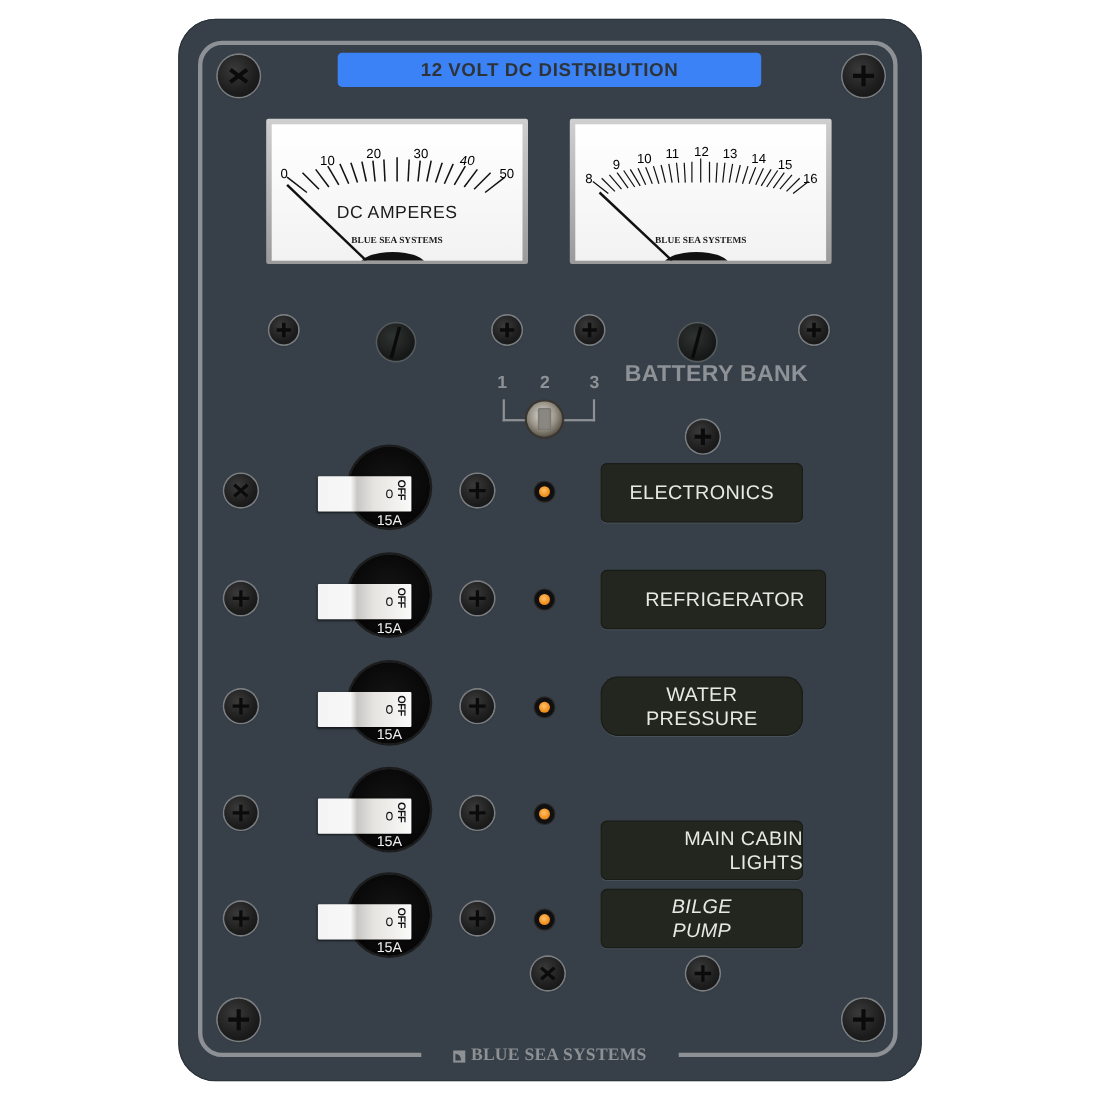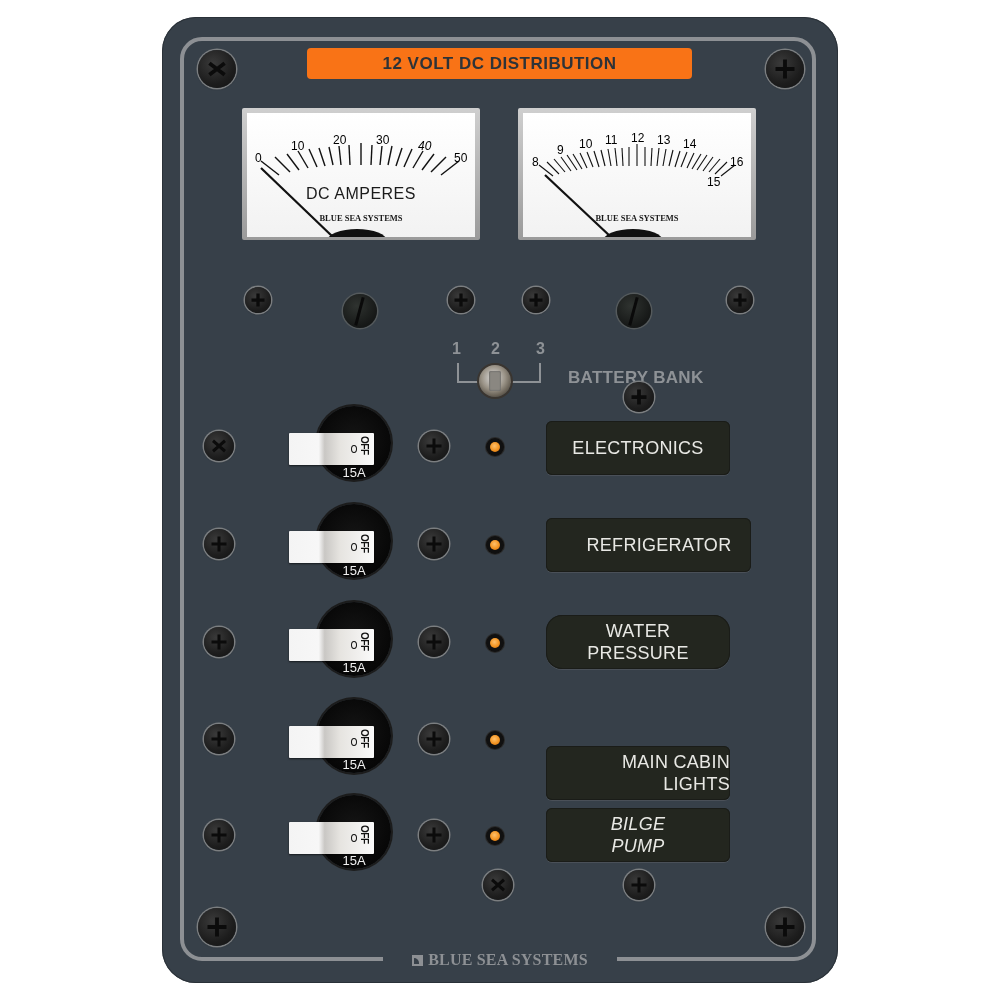--- a/index.html
+++ b/index.html
@@ -1,29 +1,29 @@
 <!DOCTYPE html>
 <html><head>
 <meta charset="utf-8">
 <style>
   html, body { margin:0; padding:0; background:#ffffff; }
   body { width:1000px; height:1000px; position:relative; overflow:hidden; font-family:"Liberation Sans", sans-serif; }
   .panel { position:absolute; left:162px; top:17px; width:676px; height:966px; background:#374049; border-radius:34px; box-shadow: inset 0 0 0 1px #2a3138; }
   .inner-border { position:absolute; left:180px; top:37px; width:636px; height:924px; border:4px solid #8d9094; border-radius:22px; box-sizing:border-box; }
-  .title-plate { position:absolute; left:307px; top:48px; width:385px; height:31px; background:#f97316; border-radius:4px; display:flex; align-items:center; justify-content:center; color:#2e3338; font-weight:bold; font-size:17px; letter-spacing:0.5px; }
+  .title-plate { position:absolute; left:307px; top:48px; width:385px; height:31px; background:#3b82f6; border-radius:4px; display:flex; align-items:center; justify-content:center; color:#2e3338; font-weight:bold; font-size:17px; letter-spacing:0.5px; }
   .screw { position:absolute; border-radius:50%; background:radial-gradient(circle at 40% 35%, #3a3a3a 0%, #1d1d1d 60%, #111 100%); box-shadow:0 0 0 1.5px #7b7e80, 0 1px 2px rgba(0,0,0,.6); }
   .screw svg { position:absolute; left:0; top:0; width:100%; height:100%; }
   .slot-screw { position:absolute; border-radius:50%; background:radial-gradient(circle at 40% 35%, #2f3330 0%, #161817 70%); box-shadow:0 0 0 1.5px #555a5c; }
   .slot-screw::after { content:""; position:absolute; left:45%; top:8%; width:10%; height:84%; background:#0a0a0a; transform:rotate(15deg); }
   .meter { position:absolute; top:108px; width:238px; height:132px; background:linear-gradient(#cfcfcf,#9a9a9a); border-radius:2px; }
   .meter-face { position:absolute; left:5px; top:5px; right:5px; bottom:3px; background:linear-gradient(180deg,#ffffff 0%, #f2f2f2 100%); overflow:hidden; }
   .meter-face svg { position:absolute; left:0; top:0; }
   .meter-label { position:absolute; left:0; right:0; top:72px; text-align:center; font-size:16px; color:#1a1a1a; letter-spacing:0.5px; }
   .meter-brand { position:absolute; left:0; right:0; top:100px; text-align:center; font-size:8.5px; font-weight:bold; color:#1a1a1a; font-family:"Liberation Serif", serif; }
-  .bb-label { position:absolute; left:568px; top:328px; color:#8e9296; font-size:17px; font-weight:bold; letter-spacing:0.3px;margin-top:40px; }
+  .bb-label { position:absolute; left:568px; top:328px; color:#8e9296; font-size:21px; font-weight:bold; letter-spacing:0.3px; }
   .bb-num { position:absolute; top:340px; color:#8e9296; font-size:16px; font-weight:bold; }
   .bb-bracket { position:absolute; left:457px; top:363px; width:84px; height:20px; border:2px solid #8e9296; border-top:none; box-sizing:border-box; }
   .selector { position:absolute; left:479px; top:365px; width:32px; height:32px; border-radius:50%; background:radial-gradient(circle at 45% 40%, #ddd 0%, #9a9387 45%, #514a3f 80%, #2b2620 100%); box-shadow:0 0 0 2px #3a3530; }
   .selector::after { content:""; position:absolute; left:10px; top:6px; width:12px; height:20px; background:#8a8781; border-radius:2px; box-shadow: inset 0 0 2px #555; }
   .breaker { position:absolute; left:317px; width:74px; height:74px; border-radius:50%; background:radial-gradient(circle at 50% 45%, #151515 0%, #050505 80%); box-shadow:0 0 0 2px #1c1c1c; }
   .toggle { position:absolute; left:289px; width:85px; height:32px; background:linear-gradient(90deg,#f4f4f4 0%, #f7f7f7 35%, #c9c7c4 42%, #e6e4e0 60%, #fafafa 100%); border-radius:1px; box-shadow:0 1px 2px rgba(0,0,0,.6); }
   .toggle-off { position:absolute; right:4px; top:3px; font-size:10px; font-weight:bold; color:#111; writing-mode:vertical-rl; letter-spacing:-0.5px; }
   .toggle-o { position:absolute; right:17px; top:12px; width:6px; height:8px; border:1.5px solid #111; border-radius:50%; box-sizing:border-box; }
   .breaker-rating { position:absolute; left:317px; width:74px; text-align:center; color:#f0f0f0; font-size:13px; }
   .led { position:absolute; left:486px; width:18px; height:18px; border-radius:50%; background:#101010; box-shadow:0 0 0 1px #2a2a2a; }
@@ -137,21 +137,21 @@
           <line x1="212" y1="52" x2="198" y2="63"></line>
       </g>
     </svg>
     <span style="position:absolute;left:9px;top:42px;font-size:12px;">8</span>
     <span style="position:absolute;left:34px;top:30px;font-size:12px;">9</span>
     <span style="position:absolute;left:56px;top:24px;font-size:12px;">10</span>
     <span style="position:absolute;left:82px;top:20px;font-size:12px;">11</span>
     <span style="position:absolute;left:108px;top:18px;font-size:12px;">12</span>
     <span style="position:absolute;left:134px;top:20px;font-size:12px;">13</span>
     <span style="position:absolute;left:160px;top:24px;font-size:12px;">14</span>
-    <span style="position:absolute;left:184px;top:30px;font-size:12px;margin-top:32px;">15</span>
+    <span style="position:absolute;left:184px;top:30px;font-size:12px;">15</span>
     <span style="position:absolute;left:207px;top:42px;font-size:12px;">16</span>
     <div class="meter-brand">BLUE SEA SYSTEMS</div>
     <svg width="228" height="124" viewBox="0 0 228 124" style="position:absolute;left:0;top:0;">
       <ellipse cx="110" cy="128" rx="30" ry="12" fill="#111"></ellipse>
       <line x1="22" y1="62" x2="88" y2="124" stroke="#111" stroke-width="2.2"></line>
     </svg>
   </div>
 </div>
 
 <div class="screw" style="left:245px;top:287px;width:26px;height:26px;">

